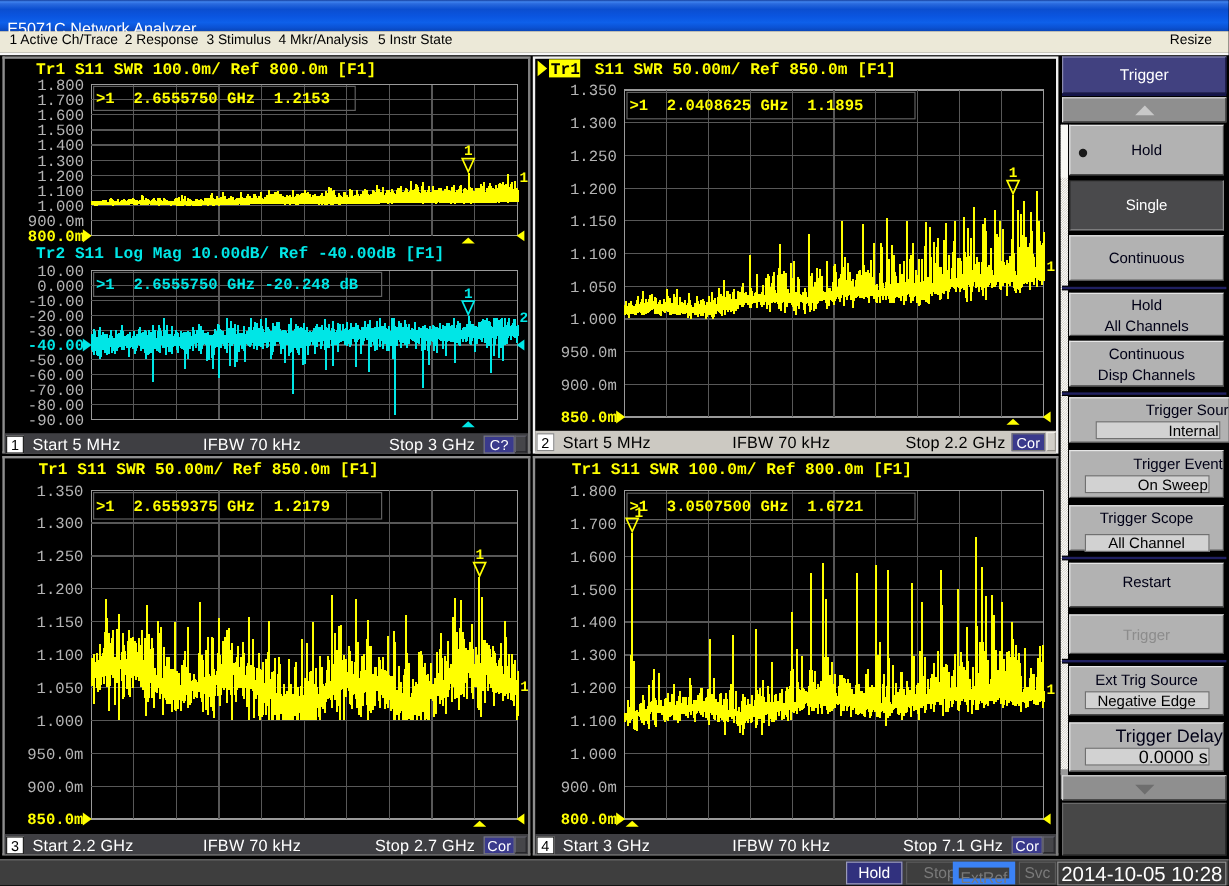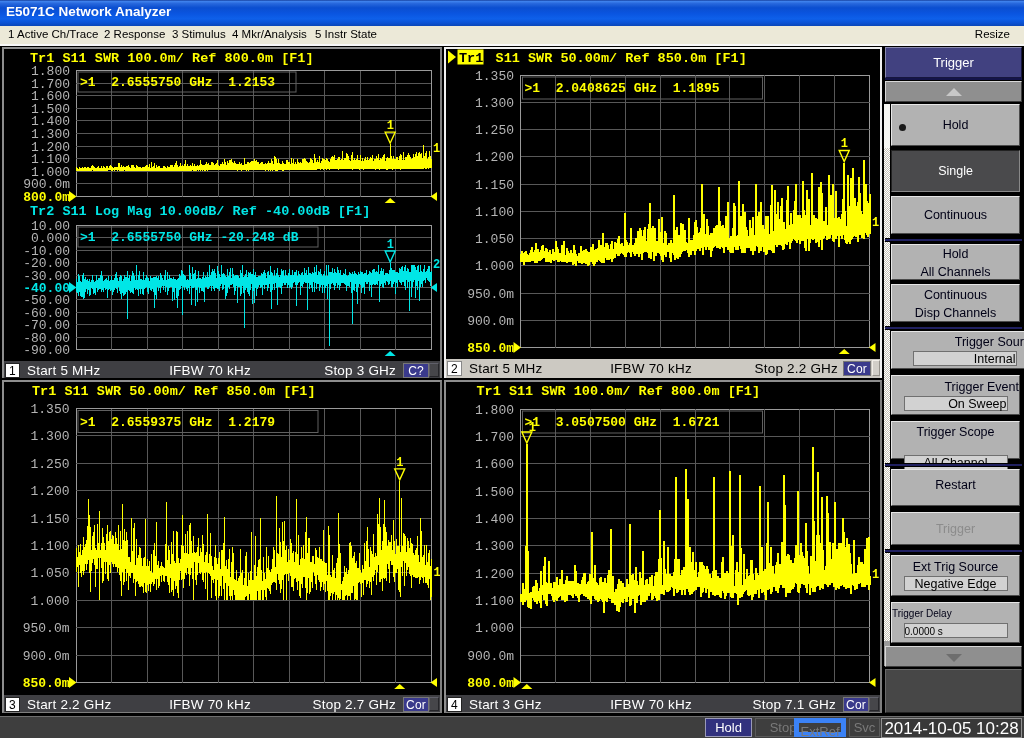--- a/index.html
+++ b/index.html
@@ -1,18 +1,18 @@
 <!DOCTYPE html>
 <html><head><meta charset="utf-8"><style>
 *{margin:0;padding:0;box-sizing:border-box}
 body{width:1024px;height:738px;background:#000;overflow:hidden;font-family:"Liberation Sans",sans-serif;position:relative}
 </style></head><body>
 <div style="position:absolute;left:0;top:0;width:1024px;height:26px;
 background:linear-gradient(180deg,#16409e 0%,#3f83ef 6%,#2a6ade 12%,#0b4ed0 30%,#0a55e0 52%,#0e60ea 72%,#0b52d4 88%,#0a46b8 100%);">
-<span style="position:absolute;left:6px;top:4px;color:#fff;font-size:13.5px;font-weight:bold;">E5071C Network Analyzer</span>
+<span style="position:absolute;left:6px;top:16px;color:#fff;font-size:13.5px;font-weight:normal;">E5071C Network Analyzer</span>
   </div>
 <div style="position:absolute;left:0;top:26px;width:1024px;height:18px;background:#ece9d8;color:#000;font-size:11.5px;">
 <span style="position:absolute;left:8px;top:2px;">1 Active Ch/Trace</span>
 <span style="position:absolute;left:104px;top:2px;">2 Response</span>
 <span style="position:absolute;left:172px;top:2px;">3 Stimulus</span>
 <span style="position:absolute;left:232px;top:2px;">4 Mkr/Analysis</span>
 <span style="position:absolute;left:315px;top:2px;">5 Instr State</span>
 <span style="position:absolute;right:14px;top:2px;">Resize</span>
   </div>
 <div style="position:absolute;left:0;top:44px;width:1024px;height:2px;background:#f8f8f8;"></div>
@@ -313,21 +313,21 @@
     </svg>
   </div>
 <div style="position:absolute;left:891px;top:375px;width:129px;height:40px;background:#b2b2b2;border:1px solid;border-color:#e6e6e6 #4a4a4a #4a4a4a #e6e6e6;color:#000016;font-size:12.5px;text-align:right;">
     <div style="padding-top:2px">
       <div style="height:18px;line-height:18px">Trigger Event</div>
       <div style="margin:0 auto;width:104px;height:15px;line-height:15px;background:#d2d2d2;border:1px solid #707070;color:#000;">On Sweep</div>
     </div>
   </div>
 <div style="position:absolute;left:891px;top:421px;width:129px;height:38px;background:#b2b2b2;border:1px solid;border-color:#e6e6e6 #4a4a4a #4a4a4a #e6e6e6;color:#000016;font-size:12.5px;text-align:center;">
     <div style="padding-top:1px">
-      <div style="height:32px;line-height:18px">Trigger Scope</div>
+      <div style="height:22px;line-height:18px">Trigger Scope</div>
       <div style="margin:0 auto;width:104px;height:15px;line-height:15px;background:#d2d2d2;border:1px solid #707070;color:#000;">All Channel</div>
     </div>
   </div>
 <div style="position:absolute;left:885px;top:463px;width:137px;height:4px;background:#000;">
     <div style="margin-top:1px;height:2px;background:#202060;"></div>
   </div>
 <div style="position:absolute;left:891px;top:469px;width:129px;height:37px;background:#b2b2b2;border:1px solid;border-color:#e6e6e6 #4a4a4a #4a4a4a #e6e6e6;color:#000016;font-size:12.5px;text-align:center;">
     <div style="margin-top:8px">Restart</div>
   </div>
 <div style="position:absolute;left:891px;top:512px;width:129px;height:33px;background:#b2b2b2;border:1px solid;border-color:#e6e6e6 #4a4a4a #4a4a4a #e6e6e6;color:#8c8c8c;font-size:12.5px;text-align:center;">
@@ -335,21 +335,21 @@
   </div>
 <div style="position:absolute;left:885px;top:549px;width:137px;height:4px;background:#000;">
     <div style="margin-top:1px;height:2px;background:#202060;"></div>
   </div>
 <div style="position:absolute;left:891px;top:555px;width:129px;height:41px;background:#b2b2b2;border:1px solid;border-color:#e6e6e6 #4a4a4a #4a4a4a #e6e6e6;color:#000016;font-size:12.5px;text-align:center;">
     <div style="padding-top:2px">
       <div style="height:18px;line-height:18px">Ext Trig Source</div>
       <div style="margin:0 auto;width:104px;height:15px;line-height:15px;background:#d2d2d2;border:1px solid #707070;color:#000;">Negative Edge</div>
     </div>
   </div>
-<div style="position:absolute;left:891px;top:602px;width:129px;height:41px;background:#b2b2b2;border:1px solid;border-color:#e6e6e6 #4a4a4a #4a4a4a #e6e6e6;color:#000016;font-size:10px;text-align:left;">
+<div style="position:absolute;left:891px;top:602px;width:129px;height:41px;background:#b2b2b2;border:1px solid;border-color:#e6e6e6 #4a4a4a #4a4a4a #e6e6e6;color:#000016;font-size:15px;text-align:right;">
     <div style="padding-top:2px">
       <div style="height:18px;line-height:18px">Trigger Delay</div>
       <div style="margin:0 auto;width:104px;height:15px;line-height:15px;background:#d2d2d2;border:1px solid #707070;color:#000;">0.0000 s</div>
     </div>
   </div>
 <div style="position:absolute;left:885px;top:646px;width:137px;height:21px;background:#8f8f8f;border:1px solid;border-color:#d8d8d8 #3c3c3c #3c3c3c #d8d8d8;"><svg width="137" height="21">
       <polygon points="60,7 76,7 68,15" fill="#6e6e6e"></polygon>
     </svg></div>
 <div style="position:absolute;left:885px;top:669px;width:137px;height:44px;background:#474747;border:1px solid;border-color:#6a6a6a #222 #222 #6a6a6a;"></div>
 <div style="position:absolute;left:0;top:716px;width:1024px;height:22px;background:#3e3e3e;border-top:1px solid #6e6e6e;font-size:13px;">

